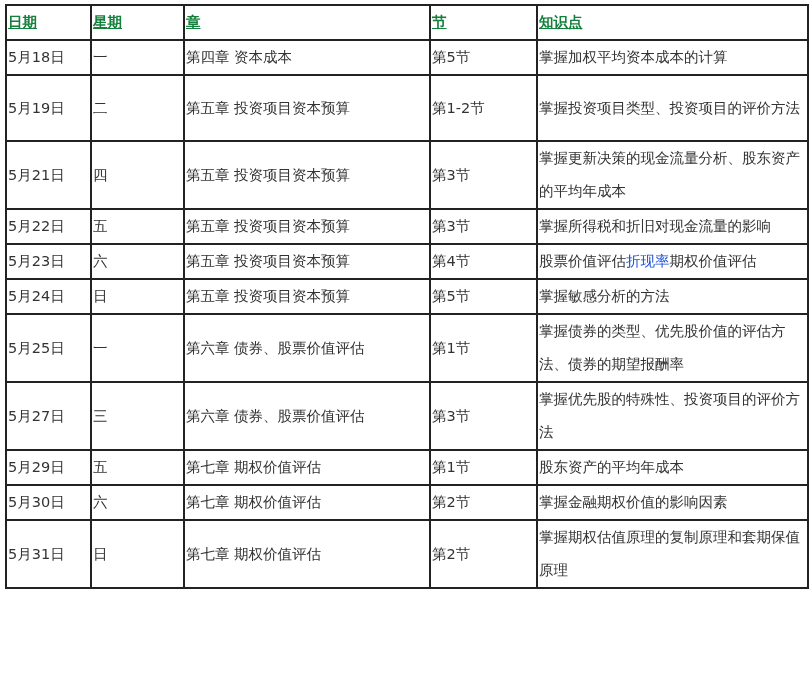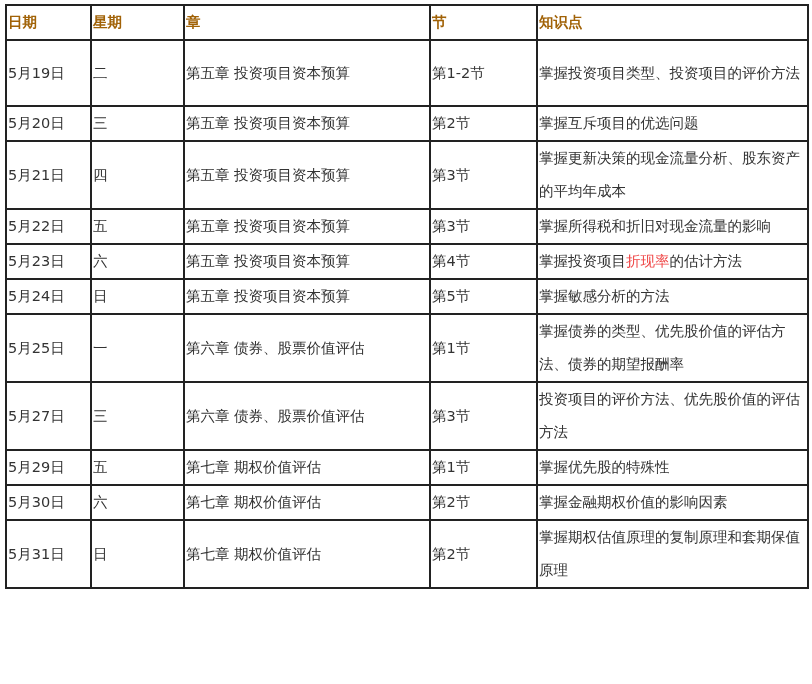--- a/index.html
+++ b/index.html
@@ -3,24 +3,24 @@
   <meta charset="utf-8">
   <style>
     html, body { margin: 0; padding: 0; background: #ffffff; }
     body { width: 812px; height: 684px; overflow: hidden; position: relative;
            font-family: "DejaVu Sans", "Liberation Sans", sans-serif; color: #333333; }
     table.sched { position: absolute; left: 5px; top: 4px; border-collapse: collapse;
                   table-layout: fixed; width: 802px; }
     table.sched td, table.sched th { border: 2px solid #222222; padding: 0 0 0 1px;
                   font-size: 14.5px; line-height: 33px; vertical-align: middle;
                   text-align: left; font-weight: normal; color: #333333; overflow: hidden; }
-    table.sched th { font-weight: bold; color: #a16207; height: 32px; }
+    table.sched th { font-weight: bold; color: #15803d; height: 32px; text-decoration: underline; }
     table.sched td { height: 32px; }
     table.sched tr.tall td { height: 64px; }
-    .link { color: #ef4444; }
+    .link { color: #1d4ed8; }
   </style>
 </head>
 <body>
 
 <table class="sched">
   <colgroup>
     <col style="width:85px">
       <col style="width:93px">
       <col style="width:246px">
       <col style="width:107px">
@@ -29,82 +29,82 @@
   <thead>
     <tr>
       <th>日期</th>
       <th>星期</th>
       <th>章</th>
       <th>节</th>
       <th>知识点</th>
     </tr>
   </thead>
   <tbody id="tbody">
+      <tr>
+        <td>5月18日</td>
+        <td>一</td>
+        <td>第四章 资本成本</td>
+        <td>第5节</td>
+        <td>掌握加权平均资本成本的计算</td>
+      </tr>
       <tr class="tall">
         <td>5月19日</td>
         <td>二</td>
         <td>第五章 投资项目资本预算</td>
         <td>第1-2节</td>
         <td>掌握投资项目类型、投资项目的评价方法</td>
-      </tr>
-      <tr>
-        <td>5月20日</td>
-        <td>三</td>
-        <td>第五章 投资项目资本预算</td>
-        <td>第2节</td>
-        <td>掌握互斥项目的优选问题</td>
       </tr>
       <tr class="tall">
         <td>5月21日</td>
         <td>四</td>
         <td>第五章 投资项目资本预算</td>
         <td>第3节</td>
         <td>掌握更新决策的现金流量分析、股东资产的平均年成本</td>
       </tr>
       <tr>
         <td>5月22日</td>
         <td>五</td>
         <td>第五章 投资项目资本预算</td>
         <td>第3节</td>
         <td>掌握所得税和折旧对现金流量的影响</td>
       </tr>
       <tr>
         <td>5月23日</td>
         <td>六</td>
         <td>第五章 投资项目资本预算</td>
         <td>第4节</td>
-        <td><span>掌握投资项目</span><span class="link">折现率</span><span>的估计方法</span></td>
+        <td><span>股票价值评估</span><span class="link">折现率</span><span>期权价值评估</span></td>
       </tr>
       <tr>
         <td>5月24日</td>
         <td>日</td>
         <td>第五章 投资项目资本预算</td>
         <td>第5节</td>
         <td>掌握敏感分析的方法</td>
       </tr>
       <tr class="tall">
         <td>5月25日</td>
         <td>一</td>
         <td>第六章 债券、股票价值评估</td>
         <td>第1节</td>
         <td>掌握债券的类型、优先股价值的评估方法、债券的期望报酬率</td>
       </tr>
       <tr class="tall">
         <td>5月27日</td>
         <td>三</td>
         <td>第六章 债券、股票价值评估</td>
         <td>第3节</td>
-        <td>投资项目的评价方法、优先股价值的评估方法</td>
+        <td>掌握优先股的特殊性、投资项目的评价方法</td>
       </tr>
       <tr>
         <td>5月29日</td>
         <td>五</td>
         <td>第七章 期权价值评估</td>
         <td>第1节</td>
-        <td>掌握优先股的特殊性</td>
+        <td>股东资产的平均年成本</td>
       </tr>
       <tr>
         <td>5月30日</td>
         <td>六</td>
         <td>第七章 期权价值评估</td>
         <td>第2节</td>
         <td>掌握金融期权价值的影响因素</td>
       </tr>
       <tr class="tall">
         <td>5月31日</td>

